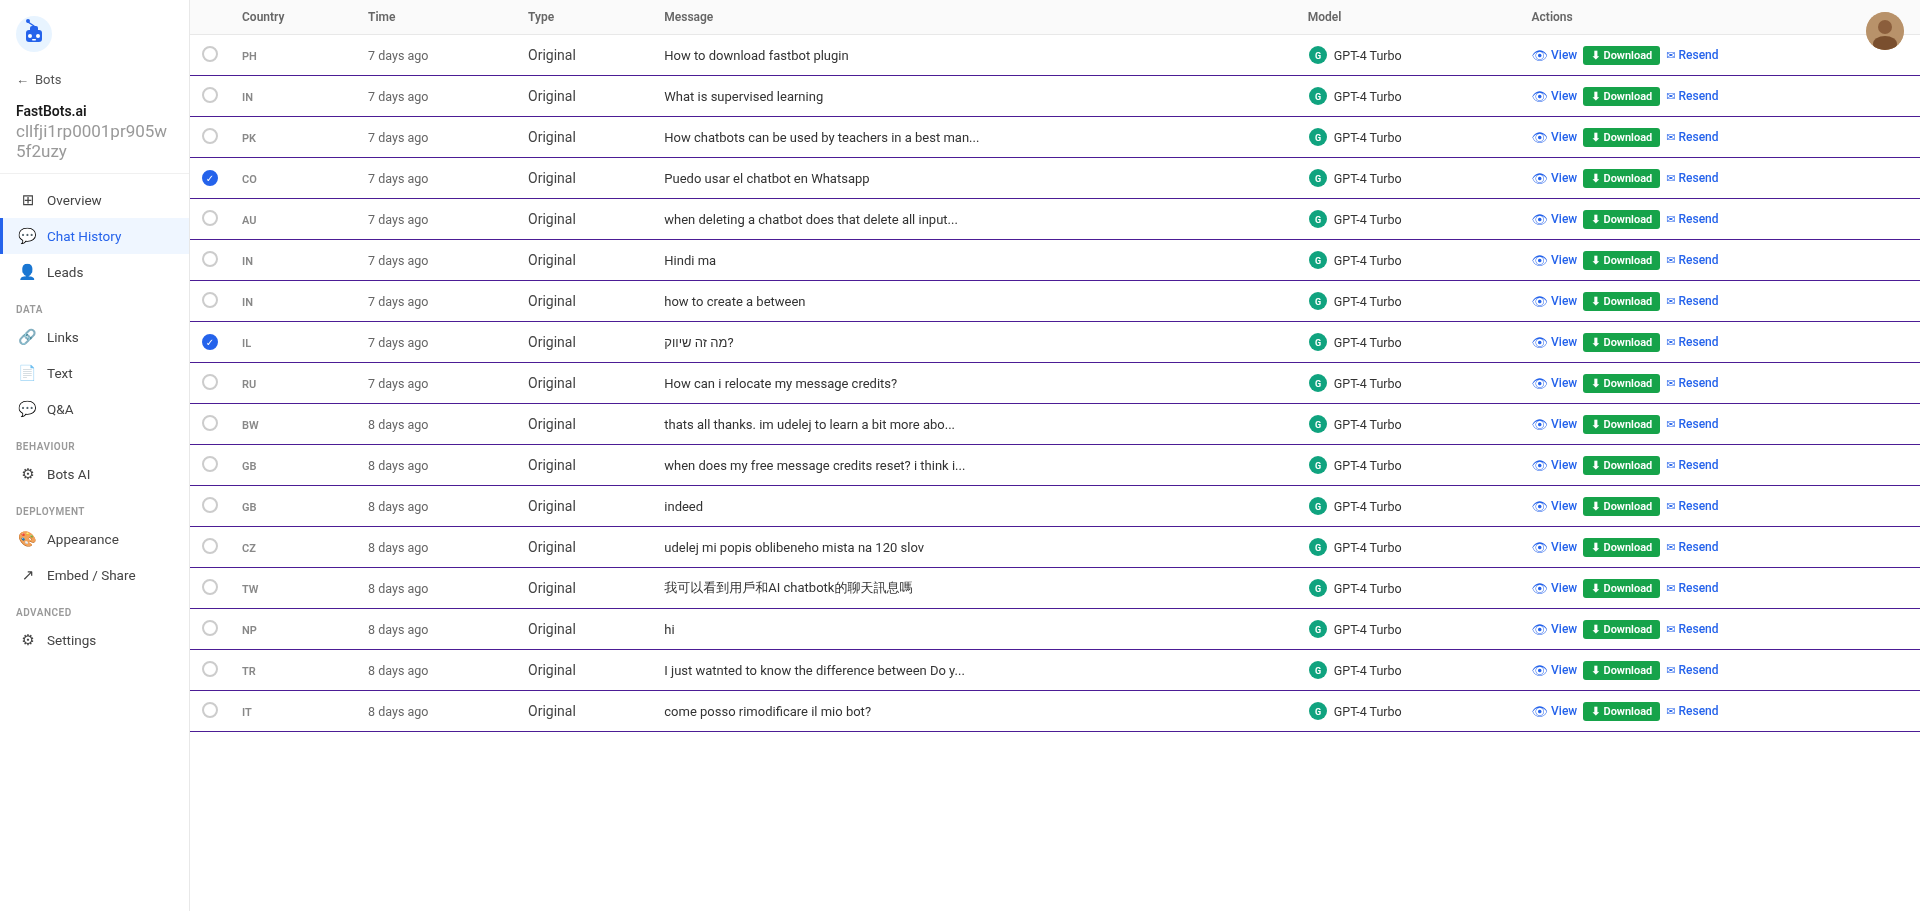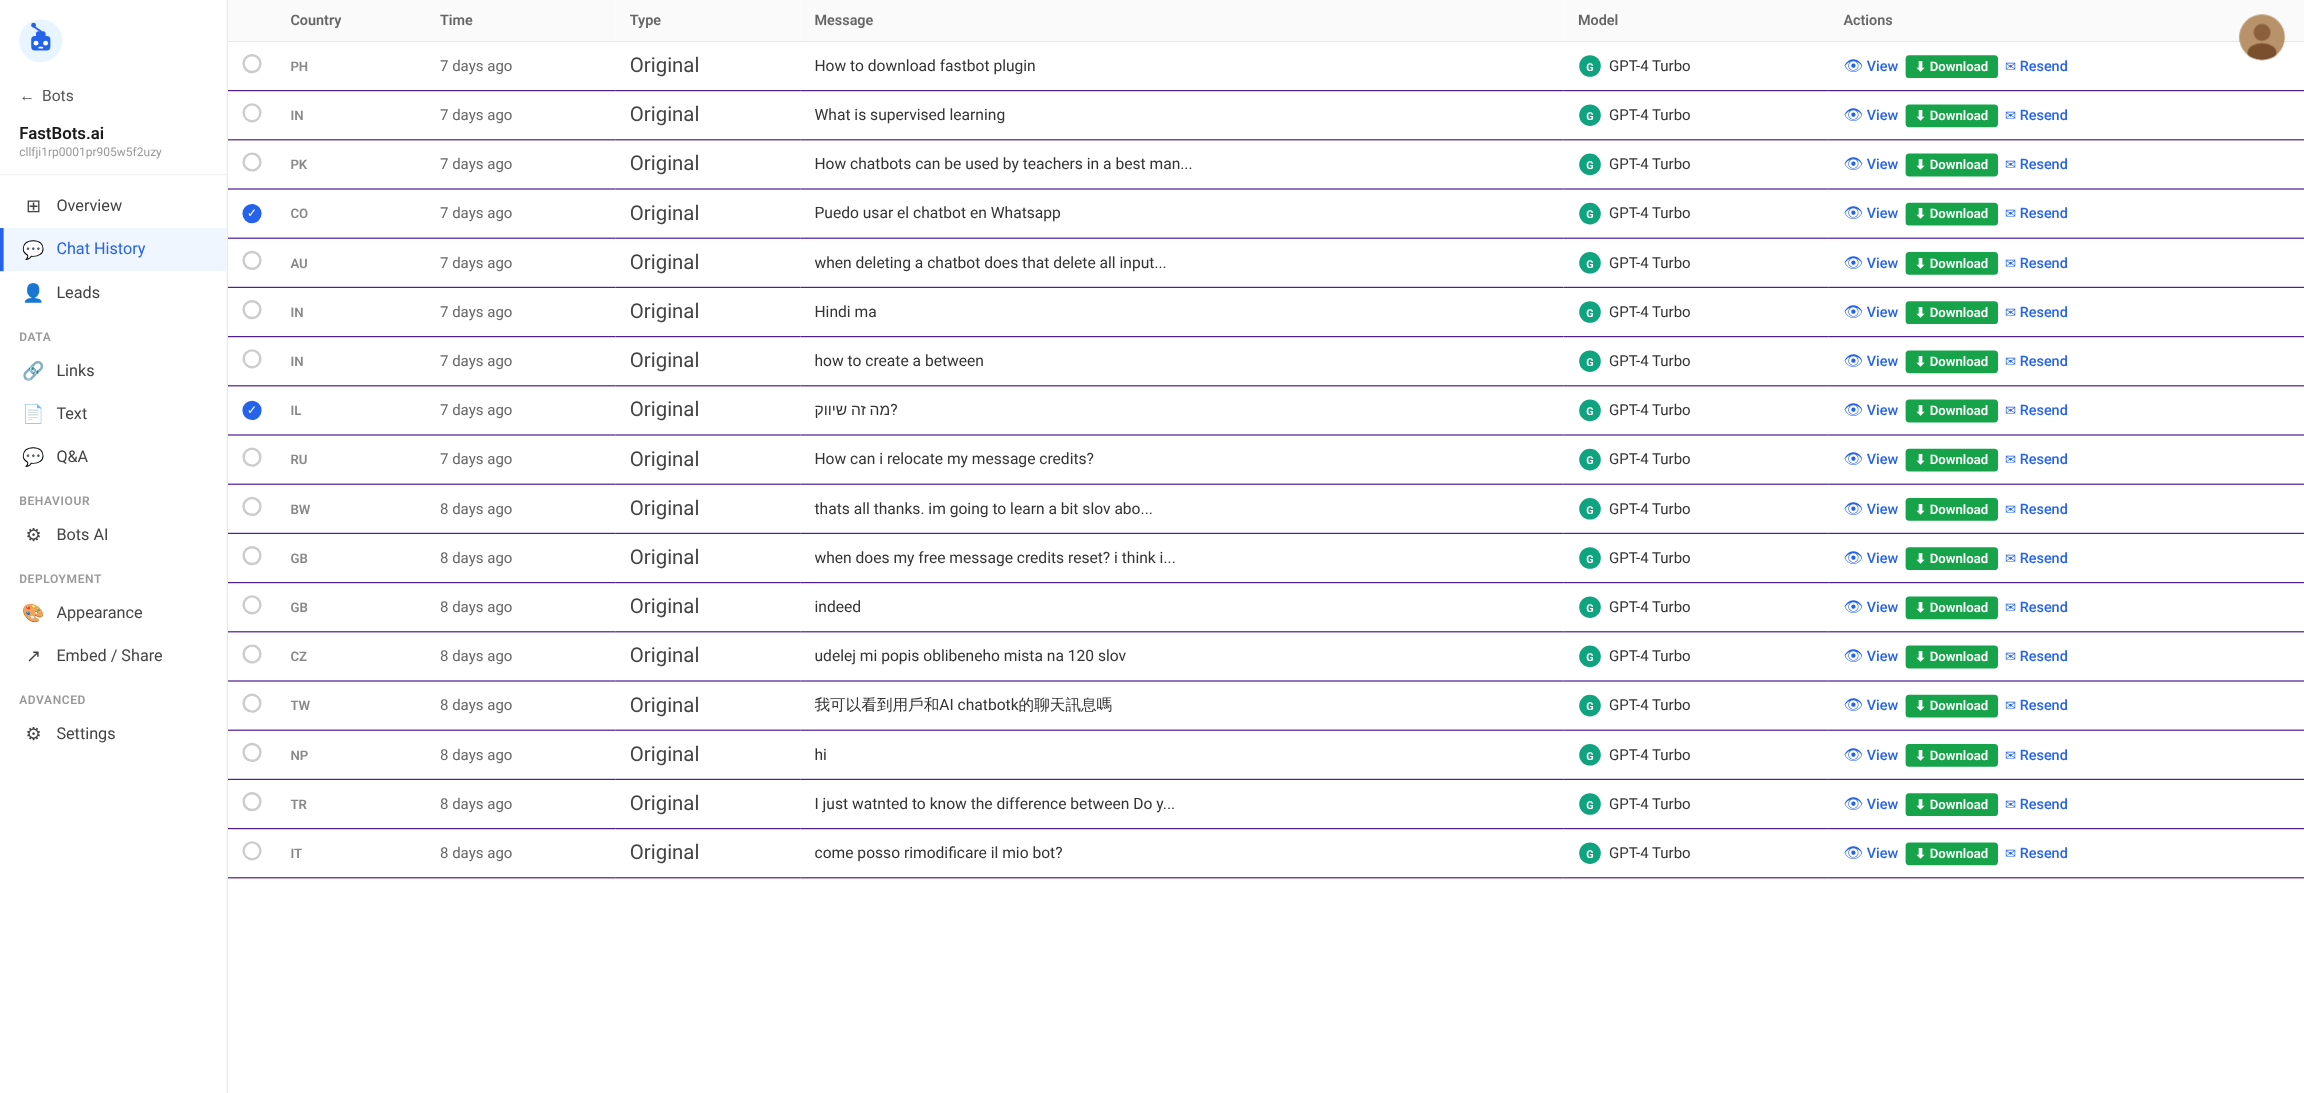--- a/index.html
+++ b/index.html
@@ -37,21 +37,21 @@
     .sidebar-bot-info {
       padding: 8px 16px 12px;
       border-bottom: 1px solid #f0f0f0;
     }
     .sidebar-bot-name {
       font-size: 14px;
       font-weight: 600;
       color: #1a1a1a;
     }
     .sidebar-bot-id {
-      font-size: 10px;
+      font-size: 17px;
       color: #999;
       margin-top: 2px;
       word-break: break-all;
     }
     .sidebar-nav {
       padding: 8px 0;
     }
     .nav-item {
       display: flex;
       align-items: center;
@@ -149,21 +149,21 @@
       font-size: 10px;
     }
     .country-code {
       font-size: 11px;
       font-weight: 600;
       color: #888;
       text-transform: uppercase;
       min-width: 30px;
     }
     .time-cell { color: #666; font-size: 12.5px; white-space: nowrap; }
-    .type-cell { color: #444; font-size: 17px; }
+    .type-cell { color: #444; font-size: 14px; }
     .message-cell { color: #333; font-size: 13px; max-width: 380px; }
     .model-cell {
       display: flex;
       align-items: center;
       gap: 6px;
       white-space: nowrap;
     }
     .gpt-icon {
       width: 20px;
       height: 20px;
@@ -537,21 +537,21 @@
                 <a class="btn-download" href="#"><span style="font-size:11px">⬇</span> Download</a>
                 <a class="btn-resend" href="#"><span style="font-size:11px">✉</span> Resend</a>
               </div>
             </td>
           </tr>
           <tr>
             <td class="checkbox-cell"><div class="checkbox"></div></td>
             <td><span class="country-code">BW</span></td>
             <td class="time-cell">8 days ago</td>
             <td class="type-cell">Original</td>
-            <td class="message-cell">thats all thanks. im going to learn a bit slov abo...</td>
+            <td class="message-cell">thats all thanks. im udelej to learn a bit more abo...</td>
             <td>
               <div class="model-cell">
                 <svg class="gpt-icon" viewBox="0 0 20 20">
                   <circle cx="10" cy="10" r="9" fill="#10a37f"></circle>
                   <text x="10" y="14" text-anchor="middle" font-size="9" fill="white" font-weight="bold">G</text>
                 </svg>
                 <span style="font-size: 12.5px; color: rgb(51, 51, 51);">GPT-4 Turbo</span>
               </div>
             </td>
             <td>

